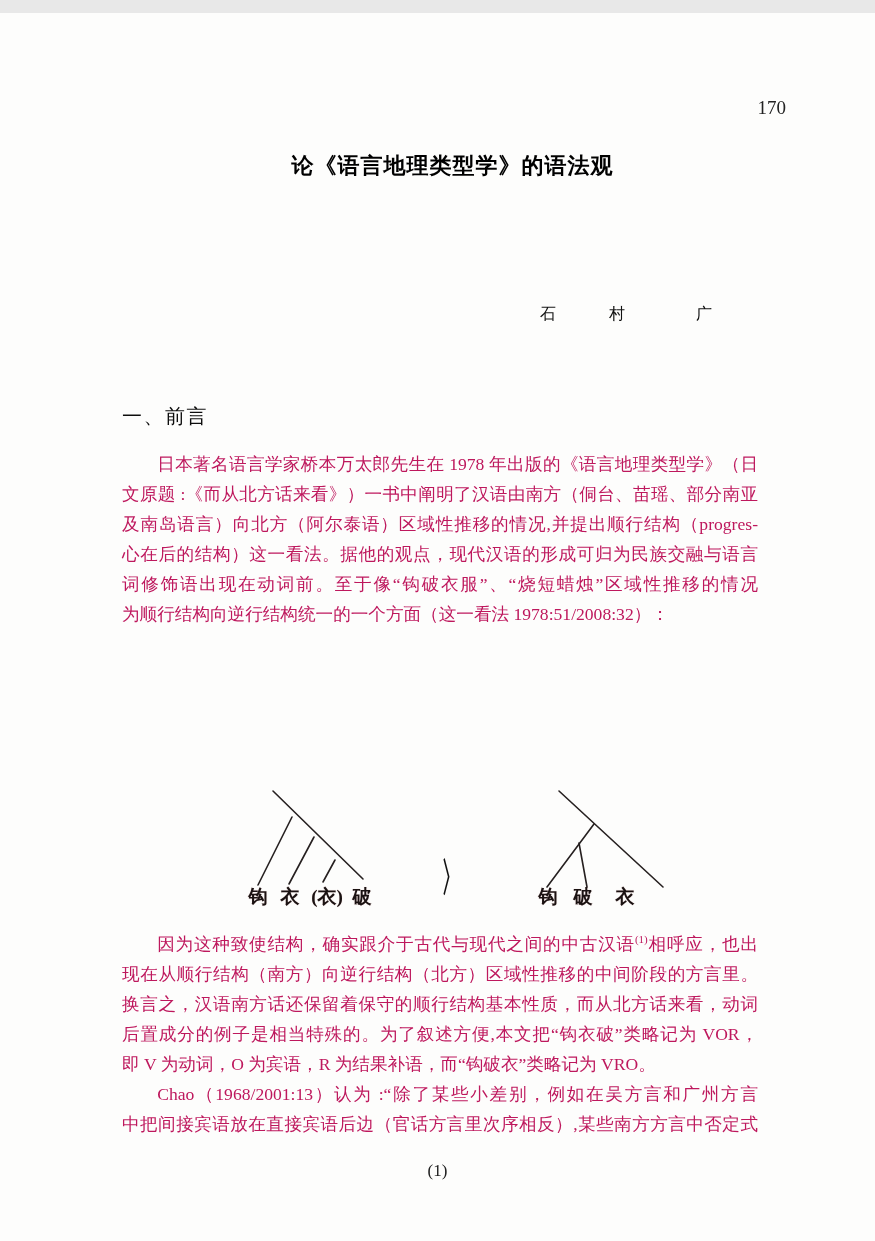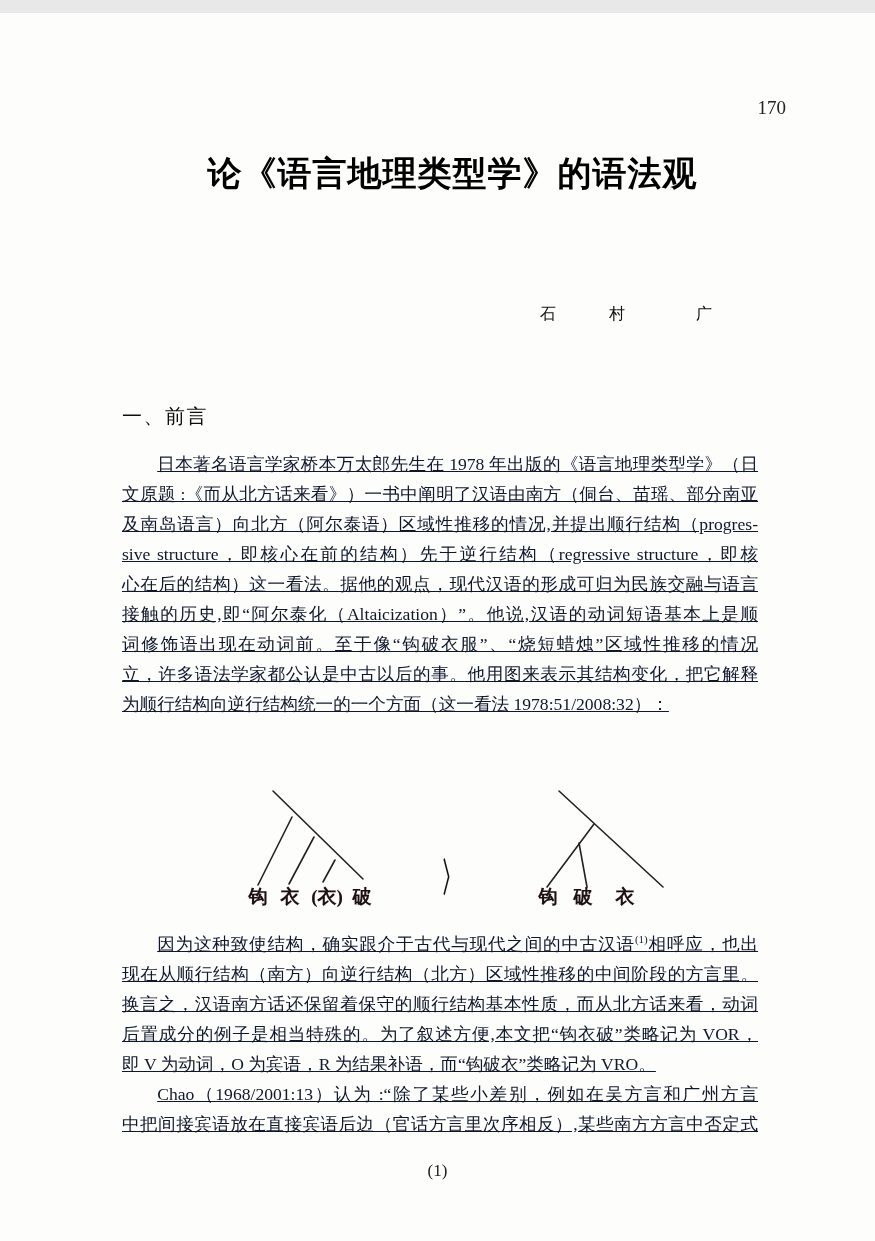--- a/index.html
+++ b/index.html
@@ -6,39 +6,38 @@
   body{background:#e8e8e8;font-family:"Liberation Serif","DejaVu Serif",serif;}
   .page{
     position:relative;width:875px;height:1241px;margin:13px auto;
     background:#fdfdfc;color:#151515;overflow:hidden;
   }
   .page-number{
     position:absolute;top:84px;right:89px;font-size:19px;color:#222;
   }
   .paper-title{
     position:absolute;top:138px;left:0;width:100%;box-sizing:border-box;
-    padding-left:30px;text-align:center;font-size:34px;font-weight:bold;
+    padding-left:30px;text-align:center;font-size:22px;font-weight:bold;
     color:#000;letter-spacing:1px;white-space:nowrap;
   }
   .author-row{
     position:absolute;top:291px;left:540px;font-size:16px;color:#111;
     white-space:nowrap;
   }
   .author-row .a2{margin-left:53px;}
   .author-row .a3{margin-left:71px;}
   .section-heading{
     position:absolute;top:390px;left:122px;font-size:20px;font-weight:normal;
     letter-spacing:1.5px;color:#0d0d0d;
   }
   .textblock{position:absolute;left:122px;width:636px;}
   .bline{
-    height:30px;line-height:30px;font-size:17.6px;color:#0f172a;
+    height:30px;line-height:30px;font-size:17.6px;color:#be185d;
     text-align:justify;text-align-last:justify;white-space:normal;
     overflow:visible;
-    text-decoration:underline;
   }
   .bline.short{text-align-last:left;}
   .bline.indent{text-indent:2em;}
   .p1{top:436px;}
   .p2{top:916px;}
   .p3{top:1066px;}
   sup.fnote{font-size:11px;line-height:0;vertical-align:super;}
   .figure{
     position:absolute;left:122px;top:775px;width:636px;height:130px;
   }
@@ -69,25 +68,22 @@
   <div class="author-row">
     <span class="a1">石</span><span class="a2">村</span><span class="a3">广</span>
   </div>
 
   <div class="section-heading">一、前言</div>
 
   <div class="textblock p1">
     <div class="bline indent">日本著名语言学家桥本万太郎先生在 1978 年出版的《语言地理类型学》（日</div>
     <div class="bline">文原题 :《而从北方话来看》）一书中阐明了汉语由南方（侗台、苗瑶、部分南亚</div>
     <div class="bline">及南岛语言）向北方（阿尔泰语）区域性推移的情况,并提出顺行结构（progres-</div>
-    <div class="bline">sive structure，即核心在前的结构）先于逆行结构（regressive structure，即核</div>
     <div class="bline">心在后的结构）这一看法。据他的观点，现代汉语的形成可归为民族交融与语言</div>
-    <div class="bline">接触的历史,即“阿尔泰化（Altaicization）”。他说,汉语的动词短语基本上是顺</div>
     <div class="bline">词修饰语出现在动词前。至于像“钩破衣服”、“烧短蜡烛”区域性推移的情况</div>
-    <div class="bline">立，许多语法学家都公认是中古以后的事。他用图来表示其结构变化，把它解释</div>
     <div class="bline short">为顺行结构向逆行结构统一的一个方面（这一看法 1978:51/2008:32）：</div>
   </div>
 
   <div class="figure">
     <svg width="636" height="130" viewBox="0 0 636 130">
 
       <g stroke="#262020" stroke-width="1.6" stroke-linecap="round">
         <line x1="151" y1="3" x2="241" y2="91"></line>
         <line x1="170" y1="29" x2="136" y2="97"></line>
         <line x1="192" y1="49" x2="167" y2="96"></line>

